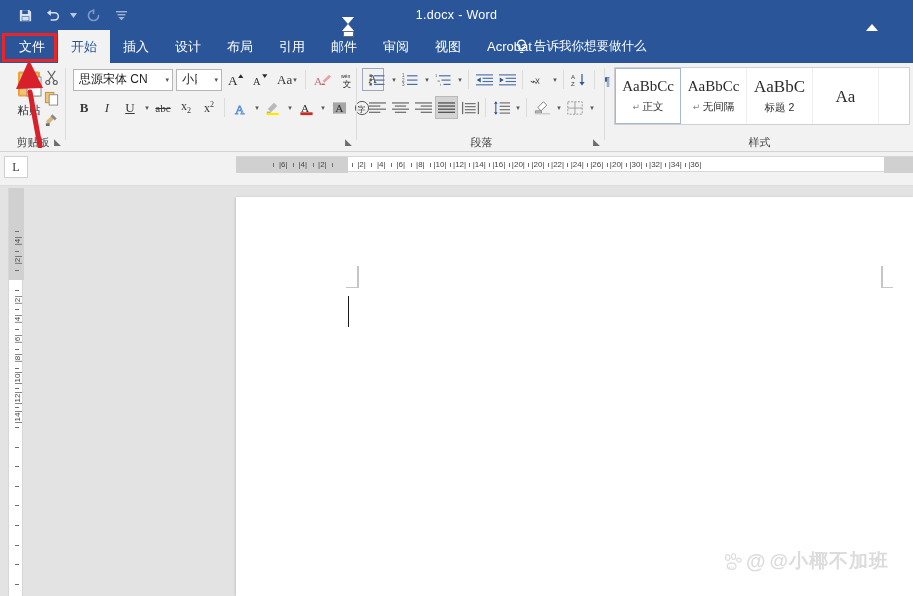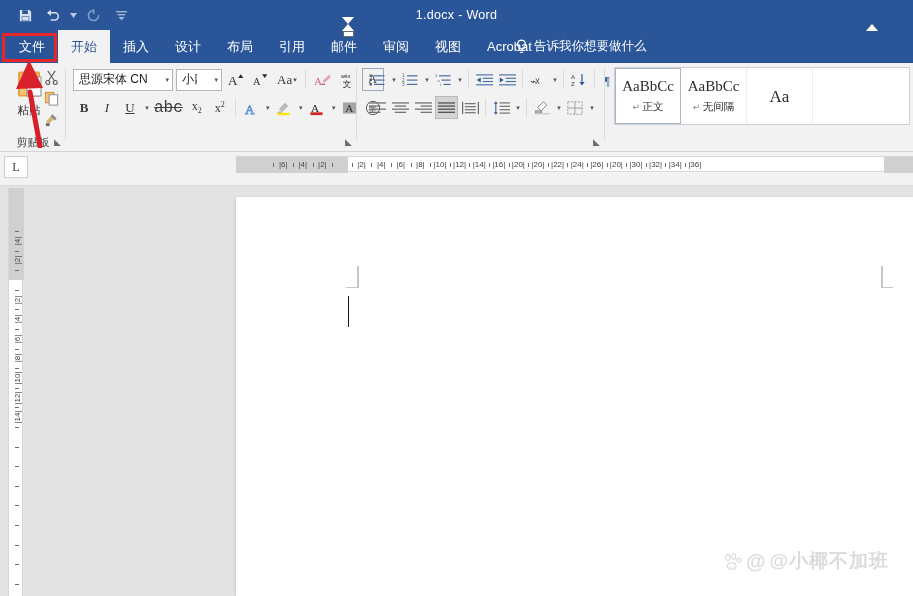--- a/index.html
+++ b/index.html
@@ -372,21 +372,21 @@
         <div class="icon-btn">
           <span style="font-family:'Liberation Serif',serif;font-style:italic;font-size:13px;">I</span>
         </div>
         <div class="icon-btn">
           <span style="font-family:'Liberation Serif',serif;text-decoration:underline;font-size:13px;">U</span>
         </div>
         <div class="icon-btn" style="min-width:9px;">
           <span class="caret">▾</span>
         </div>
         <div class="icon-btn">
-          <span style="font-family:Liberation Mono, monospace;text-decoration:line-through;font-size:16px;">abc</span>
+          <span style="font-family:Liberation Serif, serif;text-decoration:line-through;font-size:11px;">abc</span>
         </div>
         <div class="icon-btn">
           <span style="font-family:'Liberation Serif',serif;font-size:12px;">x<sub style="font-size:8px;">2</sub></span>
         </div>
         <div class="icon-btn">
           <span style="font-family:'Liberation Serif',serif;font-size:12px;">x<sup style="font-size:8px;">2</sup></span>
         </div>
         <div class="vdiv"></div>
         <div class="icon-btn">
           <svg class="ic" width="15" height="16" viewBox="0 0 16 16">
@@ -591,38 +591,44 @@
           <svg class="ic" width="16" height="14" viewBox="0 0 16 14">
             <rect x="0.8" y="0.8" width="14.4" height="12.4" fill="none" stroke="#9a9a9a" stroke-width="1" stroke-dasharray="2 1.4"></rect>
             <rect x="0.8" y="6.6" width="14.4" height="0.9" fill="#9a9a9a"></rect>
             <rect x="7.5" y="0.8" width="0.9" height="12.4" fill="#9a9a9a"></rect>
           </svg>
         </div>
         <div class="icon-btn" style="min-width:9px;">
             <span class="caret">▾</span>
           </div>
       </div>
+      <div class="group-label">段落</div>
       <div class="dlg-launcher" style="right:3px;">◣</div>
       <div class="group-sep" style="right:0;"></div>
     </div>
 
     <div class="group g-styles">
       <div class="style-gallery">
         <div class="style-item selected">
           <div class="style-prev" style="font-size:15px;">AaBbCc</div>
           <div class="style-name"><span class="pilcrow">↵ </span><span>正文</span></div>
         </div>
         <div class="style-item">
           <div class="style-prev" style="font-size:15px;">AaBbCc</div>
           <div class="style-name"><span class="pilcrow">↵ </span><span>无间隔</span></div>
         </div>
         <div class="style-item">
+          <div class="style-prev" style="font-size:17px;">AaBbC</div>
+          <div class="style-name">标题 2</div>
+        </div>
+        <div class="style-item">
           <div class="style-prev" style="font-size:17px;">Aa</div>
         </div>
       </div>
+      <div class="group-label">样式</div>
     </div>
   </div>
 
   <div class="hruler-zone">
     <div class="tabselect">L</div>
   </div>
 
   <div class="hruler">
     <div class="margin" style="left:0; width:112px;"></div>
     <div class="margin" style="right:0; width:29px;"></div>

